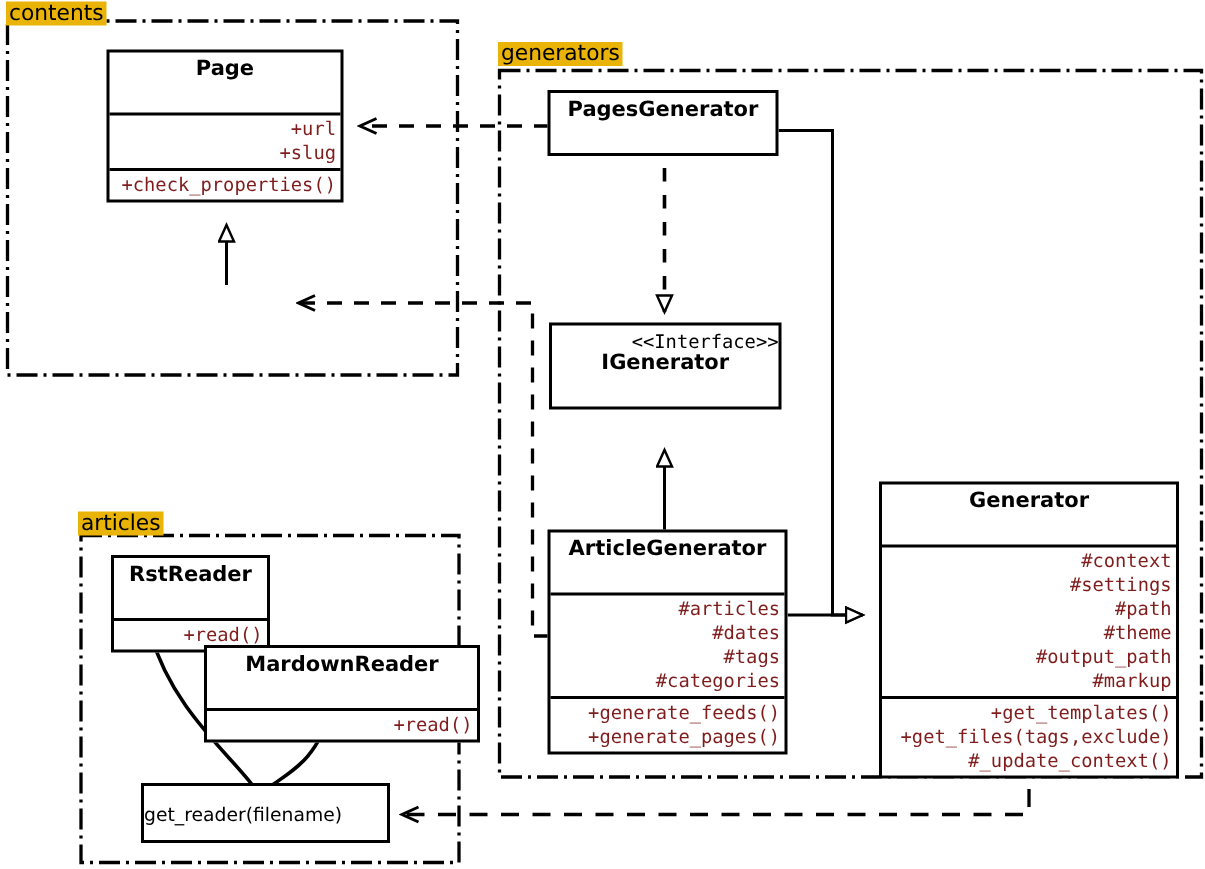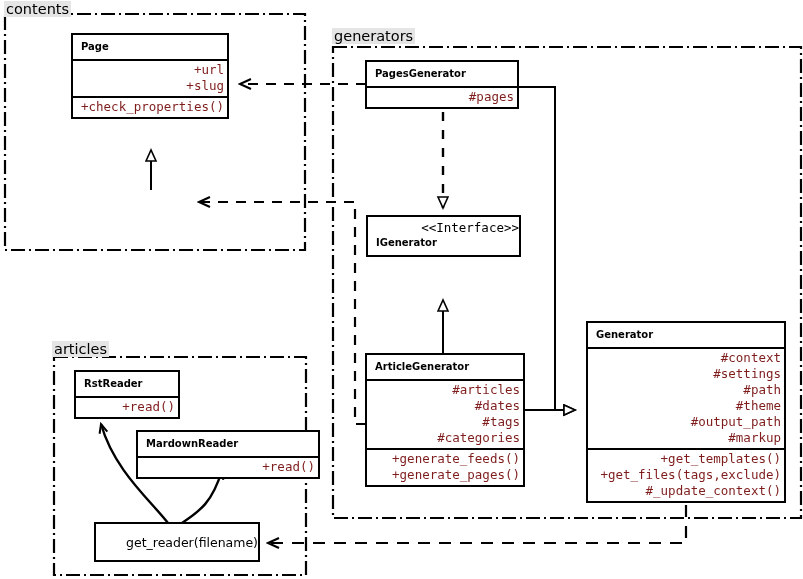--- a/index.html
+++ b/index.html
@@ -26,24 +26,25 @@
 
   
   .uml-class {
     position: absolute;
     box-sizing: border-box;
     background: #ffffff;
     border: 2px solid #000000;
     z-index: 5;
   }
   .uml-name {
+    text-align: center;
     font-weight: bold;
-    font-size: 10px;
-    font-family: "DejaVu Sans", sans-serif;
-    padding: 4px 8px 5px 8px;
+    font-size: 14px;
+    font-family: "DejaVu Sans", sans-serif;
+    padding: 4px 8px 21px 8px;
     line-height: 15px;
     color: #000;
     white-space: nowrap;
   }
   .uml-stereotype {
     text-align: right;
     font-size: 12.5px;
     font-weight: normal;
     font-family: "DejaVu Sans Mono", monospace;
     line-height: 15px;
@@ -63,37 +64,37 @@
     text-align: right;
   }
   
   .plain-box {
     position: absolute;
     box-sizing: border-box;
     background: #ffffff;
     border: 2px solid #000000;
     display: flex;
     align-items: center;
-    justify-content: flex-end;
+    justify-content: flex-start;
     z-index: 5;
   }
   .plain-box span {
     font-family: "DejaVu Sans", sans-serif;
     font-size: 12.5px;
     color: #000;
     white-space: nowrap;
   }
 
   
   .pkg-label {
     position: absolute;
     font-family: "DejaVu Sans", sans-serif;
     font-size: 14.5px;
     color: #000;
-    background: #e5e5e5;
+    background: #eab308;
     z-index: 6;
     white-space: nowrap;
     padding: 0 2px;
   }
 </style>
 </head>
 <body>
 
 <div id="canvas">
 
@@ -150,23 +151,20 @@
       <div class="uml-item">+slug</div>
     </div>
     <div class="uml-compartment">
       <div class="uml-item">+check_properties()</div>
     </div>
   </div>
 
 
   <div class="uml-class" style="left:365px; top:60px; width:154px;">
     <div class="uml-name">PagesGenerator</div>
-    <div class="uml-compartment">
-      <div class="uml-item">#pages</div>
-    </div>
   </div>
 
   <div class="uml-class" style="left:366px; top:215px; width:155px;">
     <div class="uml-stereotype">&lt;&lt;Interface&gt;&gt;</div>
     <div class="uml-name" style="padding-top:0;">IGenerator</div>
   </div>
 
   <div class="uml-class" style="left:365px; top:353px; width:160px;">
     <div class="uml-name">ArticleGenerator</div>
     <div class="uml-compartment">

